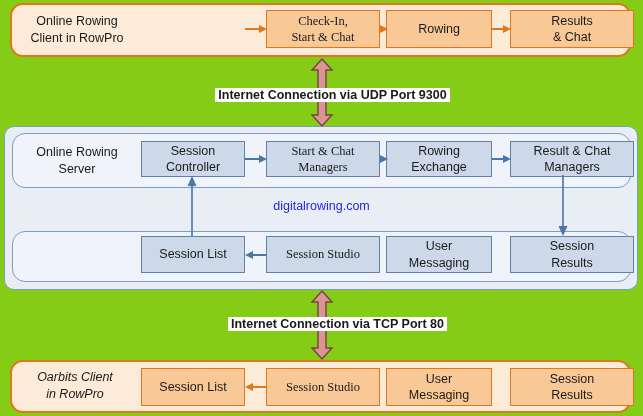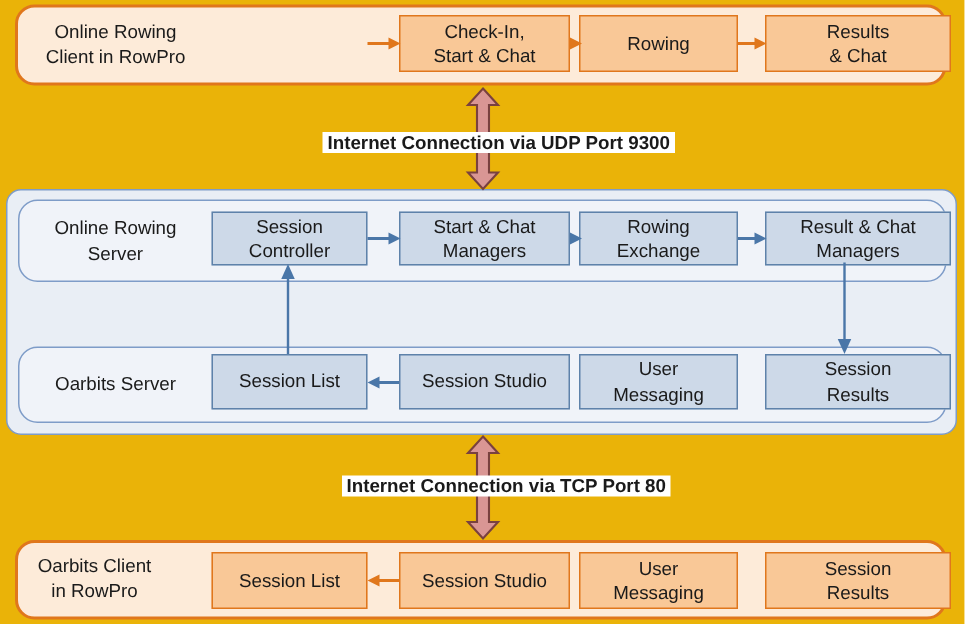--- a/index.html
+++ b/index.html
@@ -1,33 +1,33 @@
 <!DOCTYPE html>
 <html><head>
 <meta charset="utf-8">
 <style>
   html,body{margin:0;padding:0;background:#ffffff;}
   body{font-family:"Liberation Sans","DejaVu Sans",sans-serif;color:#1a1a1a;}
-  #canvas{position:relative;width:643px;height:416px;background:#eab308;overflow:hidden;}
+  #canvas{position:relative;width:643px;height:416px;background:#84cc16;overflow:hidden;}
 
   .container{position:absolute;box-sizing:border-box;border-radius:13px;}
   .orange-container{background:#FDEBD9;border:2px solid #E0771C;}
   .blue-container{background:#E9EEF5;border:1.5px solid #7E9CC8;border-radius:10px;}
   .blue-inner{background:#F0F3F9;border:1.5px solid #7E9CC8;border-radius:13px;}
 
   .seclabel{position:absolute;display:flex;align-items:center;justify-content:center;
             text-align:center;white-space:pre-line;font-size:12.5px;line-height:1.35;}
 
   .box{position:absolute;box-sizing:border-box;display:flex;align-items:center;justify-content:center;
        text-align:center;white-space:pre-line;font-size:12.5px;line-height:1.3;}
   .obox{background:#F9C897;border:1.5px solid #E0771C;}
   .bbox{background:#CDD9E8;border:1.5px solid #5E82AA;}
 
   
-  .c1{left:141px;width:104px;} .c2{left:266px;width:114px;}
+  .c1{left:141px;width:104px;} .c2{left:266px;width:114px;font-family:Liberation Serif, serif;}
   .c3{left:386px;width:106px;} .c4{left:510px;width:124px;}
   .r1{top:10px;height:38px;} .r2{top:141px;height:36px;}
   .r3{top:236px;height:37px;} .r4{top:368px;height:38px;}
 
   
   .harrow{position:absolute;height:2px;}
   .harrow.orange{background:#E0771C;} .harrow.blue{background:#4A76A8;}
   .harrow.right::after{content:"";position:absolute;right:-7px;top:-3.5px;
       border-left:8px solid;border-top:4.5px solid transparent;border-bottom:4.5px solid transparent;}
   .harrow.left::before{content:"";position:absolute;left:-7px;top:-3.5px;
@@ -57,22 +57,21 @@
   <div class="container blue-inner" style="left:12px;top:133px;width:619px;height:55px;"></div>
 
   <div class="container blue-inner" style="left:12px;top:231px;width:619px;height:51px;"></div>
 
   <div class="container orange-container" style="left:10px;top:360px;width:621px;height:53px;"></div>
 
   <div class="seclabel" style="left:14px;top:3px;width:126px;height:54px;">Online Rowing
 Client in RowPro</div>
   <div class="seclabel" style="left:14px;top:133px;width:126px;height:55px;">Online Rowing
 Server</div>
-  <div class="seclabel" style="left:14px;top:231px;width:126px;height:51px;">Oarbits Server</div>
-  <div class="seclabel" style="left:0;top:360px;width:126px;height:51px;">Oarbits Client
+  <div class="seclabel" style="left:12px;top:360px;width:126px;height:51px;font-style:italic;">Oarbits Client
 in RowPro</div>
 
   <div class="box obox c2 r1">Check-In,
 Start &amp; Chat</div>
   <div class="box obox c3 r1">Rowing</div>
   <div class="box obox c4 r1">Results
 &amp; Chat</div>
 
   <div class="harrow orange right" style="left:245px;top:28px;width:15px;"></div>
   <div class="harrow orange right" style="left:380px;top:28px;width:1px;"></div>
@@ -125,14 +124,17 @@
     <span>Internet Connection via UDP Port 9300</span>
   </div>
 
   <svg style="left:308px;top:290px;" width="28" height="70">
     <polygon points="14,1 24,12 18,12 18,58 24,58 14,69 4,58 10,58 10,12 4,12" fill="#D99694" stroke="#79413F" stroke-width="1.4" stroke-linejoin="miter"></polygon>
   </svg>
   <div class="conn-label" style="top:317px;margin-left:16px;">
     <span>Internet Connection via TCP Port 80</span>
   </div>
 
+  <div class="watermark" style="top:199px;">
+    <span>digitalrowing.com</span>
+  </div>
 
 </div>
 
 </body></html>

